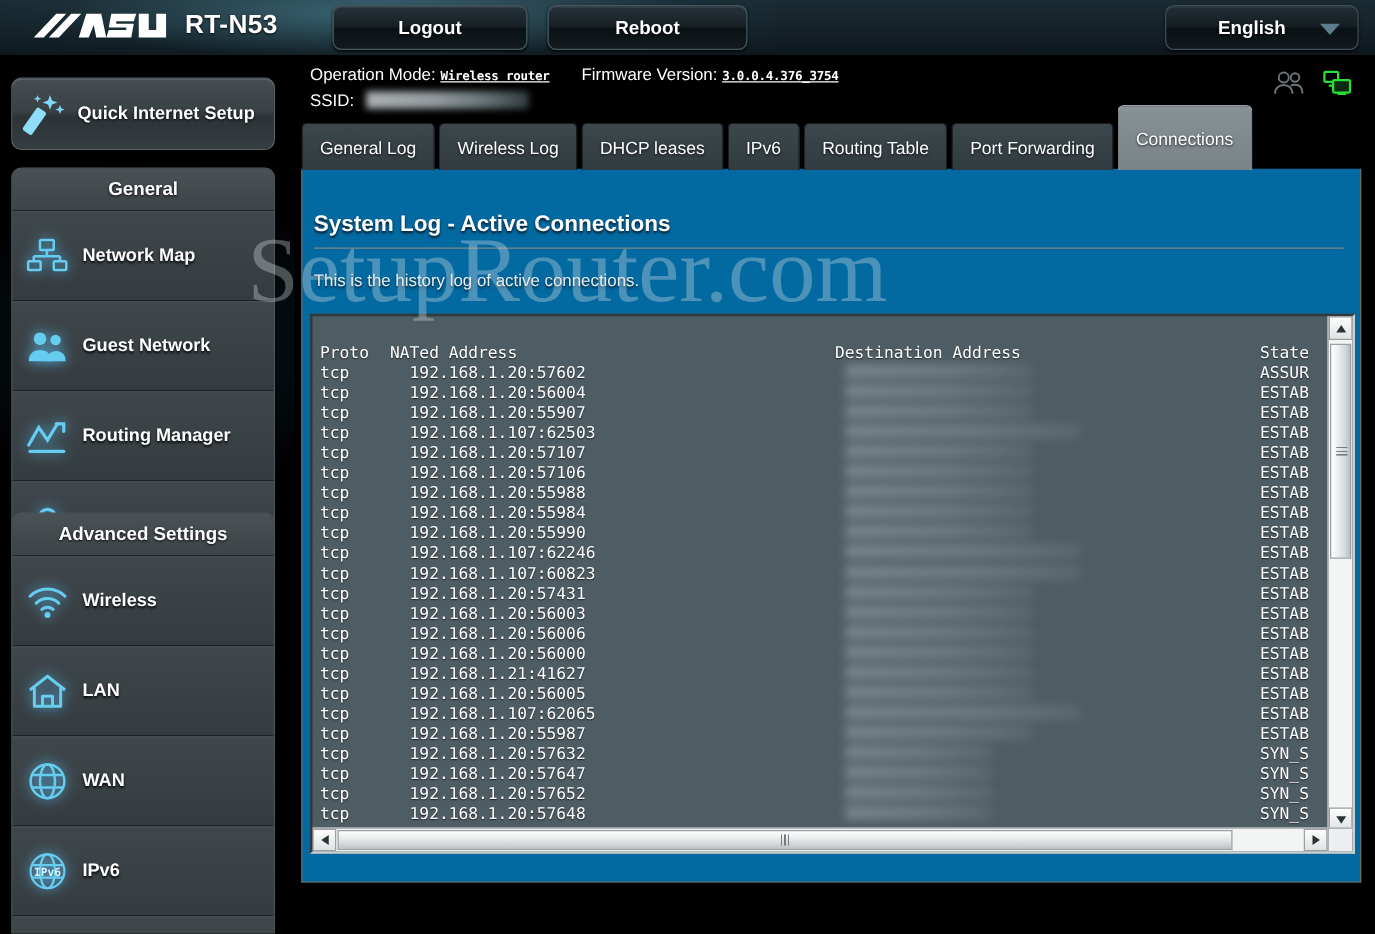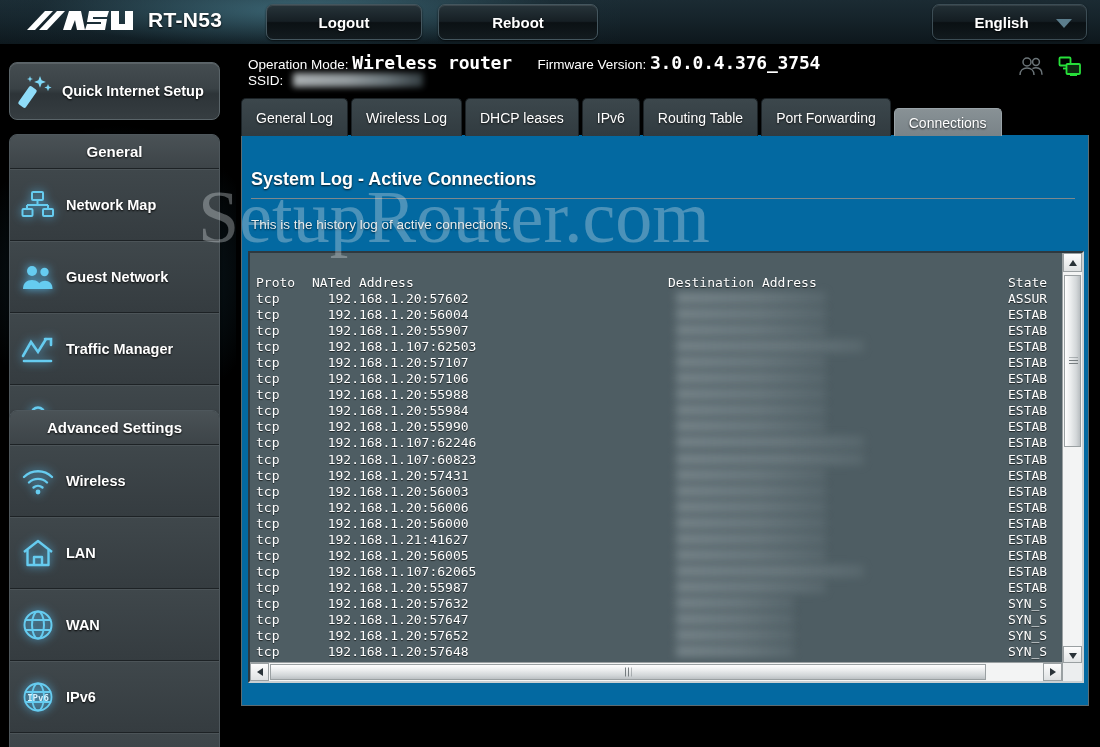--- a/index.html
+++ b/index.html
@@ -114,22 +114,23 @@
     font-size: 13.5px;
     z-index: 14;
   }
   .info-line1 { position: absolute; left: 12px; top: 8px; white-space: nowrap; }
   .info-line2 { position: absolute; left: 12px; top: 29px; white-space: nowrap; }
   .info-label { color: #ffffff; }
   .info-value {
     font-family: "DejaVu Sans Mono", monospace;
     font-weight: bold;
     color: #ffffff;
+    text-decoration: underline;
     letter-spacing: -0.2px;
-    font-size: 18px;
+    font-size: 10px;
     text-align: center;
   }
   .info-gap { display: inline-block; width: 18px; }
   .ssid-redacted {
     display: inline-block;
     width: 130px; height: 14px;
     vertical-align: -2px;
     margin-left: 6px;
     background: linear-gradient(90deg, #c9cfd2, #aeb7bb 42%, #7d8a90 72%, #3c474c);
     filter: blur(3px);
@@ -265,21 +266,21 @@
     font-size: 14px;
     cursor: pointer;
     text-shadow: 0 1px 2px rgba(0,0,0,0.8);
     border: 1px solid #1c2327;
     border-bottom: none;
     white-space: nowrap;
   }
   .tab.active {
     background: linear-gradient(180deg, #889195 0%, #798388 100%);
     color: #ffffff;
-    height: 28px;
+    height: 52px;
     border-color: #99a3a8;
   }
 
   .panel {
     position: absolute;
     left: 5px; top: 39px;
     width: 848px; height: 571px;
     background: #0369a1;
     border: 1px solid #5e6b70;
     border-top: none;
@@ -594,21 +595,21 @@
       <div class="nav-item">
         <span class="nav-icon">
           <svg width="34" height="30" viewBox="0 0 34 30">
             <g stroke="#66ccf0" stroke-width="2.6" fill="none" stroke-linecap="round">
               <path d="M2 22 L10 8 L17 18 L25 5"></path>
               <path d="M3 27 h27"></path>
               <path d="M24 5 h6 v6"></path>
             </g>
           </svg>
         </span>
-        <span class="nav-label">Traffic Manager</span>
+        <span class="nav-label">Routing Manager</span>
       </div>
 
       <div class="nav-item">
         <span class="nav-icon">
           <svg width="30" height="32" viewBox="0 0 30 32">
             <g fill="none" stroke="#66ccf0" stroke-width="2.6">
               <path d="M8.5 13 V9 a6.5 6.5 0 0 1 13 0 v4"></path>
             </g>
             <rect x="4" y="13" width="22" height="16" rx="3" fill="#66ccf0"></rect>
             <path d="M13 18 l5 3.5 -5 3.5 Z" fill="#1d3b48"></path>

